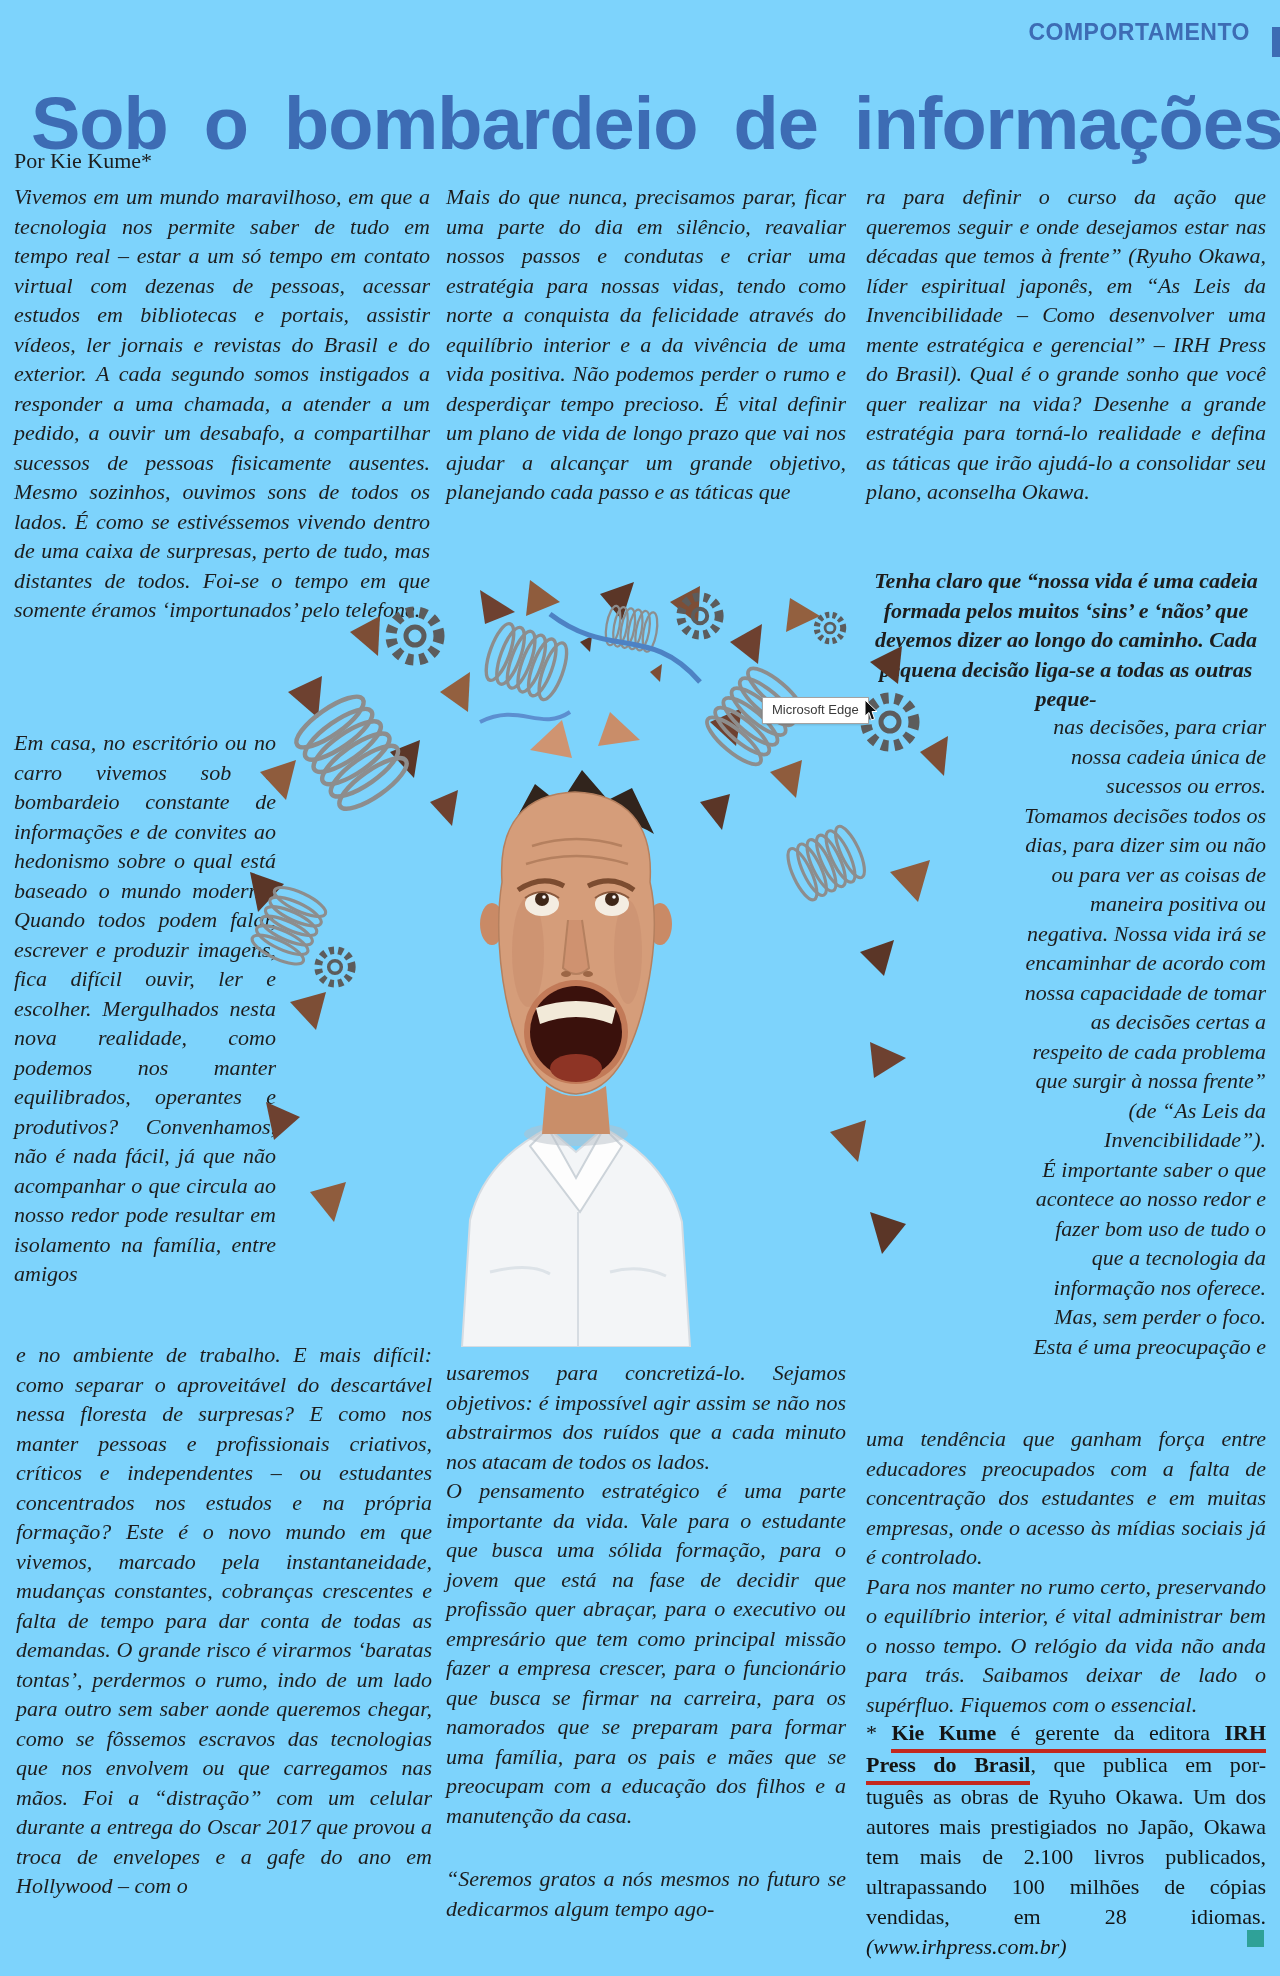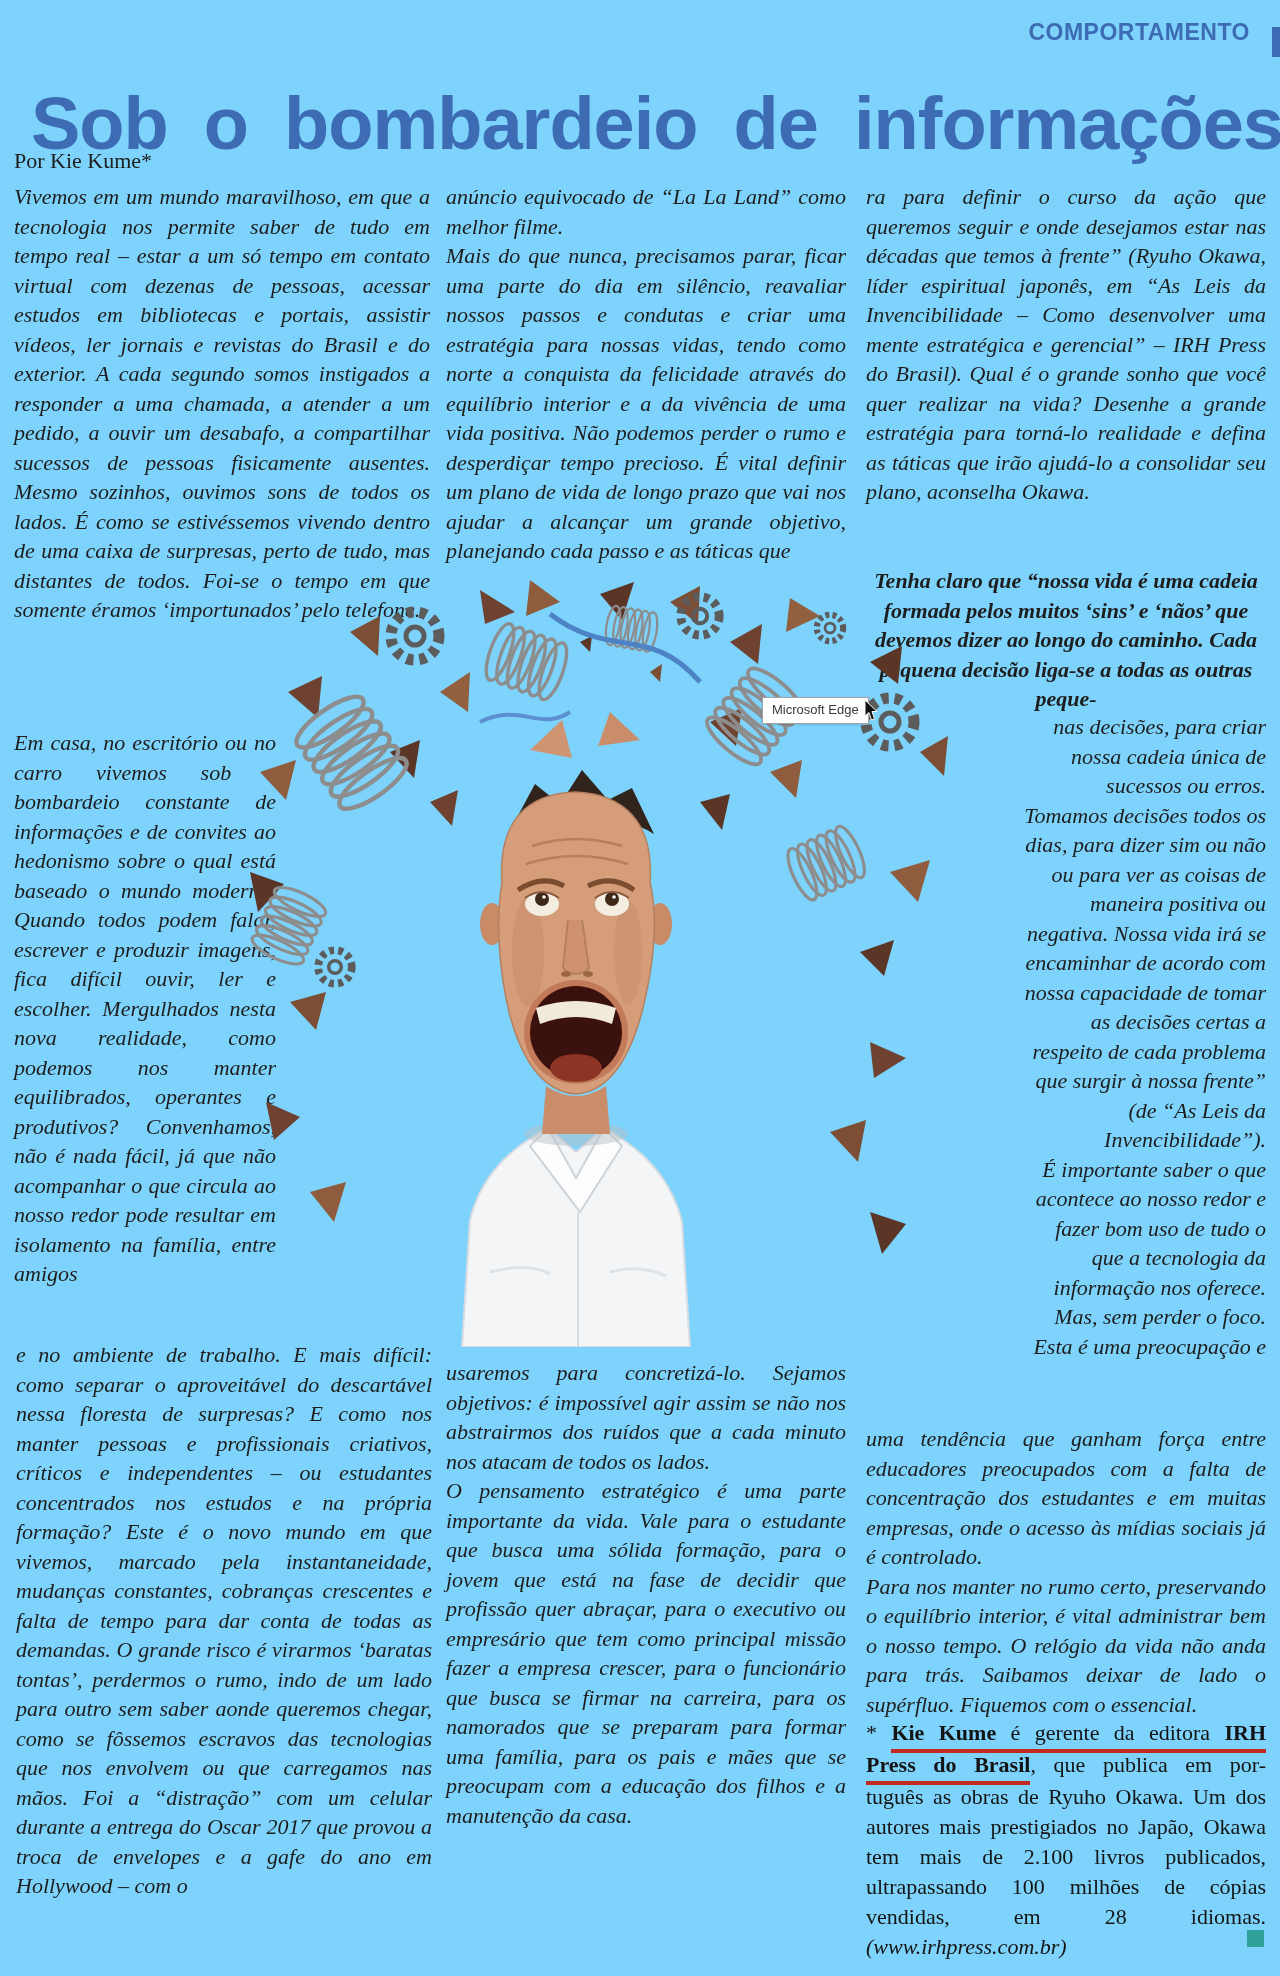--- a/index.html
+++ b/index.html
@@ -57,26 +57,26 @@
   <div class="corner-square"></div>
 
   <h1 class="title">Sob o bombardeio de informações</h1>
   <div class="byline">Por Kie Kume*</div>
 
   <div class="body-text" id="c1a">Vivemos em um mundo maravilhoso, em que a tecnologia nos permite saber de tudo em tempo real – estar a um só tempo em contato virtual com dezenas de pessoas, acessar estudos em bibliotecas e portais, assistir vídeos, ler jornais e revistas do Brasil e do exterior. A cada segundo somos instigados a responder a uma chamada, a atender a um pedido, a ouvir um desabafo, a compartilhar sucessos de pessoas fisicamente ausentes. Mesmo sozinhos, ouvimos sons de todos os lados. É como se estivéssemos vivendo dentro de uma caixa de surpresas, perto de tudo, mas distantes de todos. Foi-se o tempo em que somente éramos ‘importunados’ pelo telefone.</div>
   <div class="body-text" id="c1b">Em casa, no escritório ou no carro vivemos sob o bombardeio constante de informações e de convites ao hedonismo sobre o qual está baseado o mundo moderno. Quando todos podem falar, escrever e produzir imagens, fica difícil ouvir, ler e escolher. Mergulhados nesta nova realidade, como podemos nos manter equilibrados, operantes e produtivos? Convenhamos, não é nada fácil, já que não acompanhar o que circula ao nosso redor pode resultar em isolamento na família, entre amigos</div>
   <div class="body-text" id="c1c">e no ambiente de trabalho. E mais difícil: como separar o aproveitável do descartável nessa floresta de surpresas? E como nos manter pessoas e profissionais criativos, críticos e independentes – ou estudantes concentrados nos estudos e na própria formação? Este é o novo mundo em que vivemos, marcado pela instantaneidade, mudanças constantes, cobranças crescentes e falta de tempo para dar conta de todas as demandas. O grande risco é virarmos ‘baratas tontas’, perdermos o rumo, indo de um lado para outro sem saber aonde queremos chegar, como se fôssemos escravos das tecnologias que nos envolvem ou que carregamos nas mãos. Foi a “distração” com um celular durante a entrega do Oscar 2017 que provou a troca de envelopes e a gafe do ano em Hollywood – com o</div>
 
   <div class="body-text" id="c2a">
-    <p>anúncio equivocado de “La La Land” como melhor filme.</p>
     <p>Mais do que nunca, precisamos parar, ficar uma parte do dia em silêncio, reavaliar nossos passos e condutas e criar uma estratégia para nossas vidas, tendo como norte a conquista da felicidade através do equilíbrio interior e a da vivência de uma vida positiva. Não podemos perder o rumo e desperdiçar tempo precioso. É vital definir um plano de vida de longo prazo que vai nos ajudar a alcançar um grande objetivo, planejando cada passo e as táticas que</p>
   </div>
   <div class="body-text" id="c2b">
     <p>usaremos para concretizá-lo. Sejamos objetivos: é impossível agir assim se não nos abstrairmos dos ruídos que a cada minuto nos atacam de todos os lados.</p>
     <p>O pensamento estratégico é uma parte importante da vida. Vale para o estudante que busca uma sólida formação, para o jovem que está na fase de decidir que profissão quer abraçar, para o executivo ou empresário que tem como principal missão fazer a empresa crescer, para o funcionário que busca se firmar na carreira, para os namorados que se preparam para formar uma família, para os pais e mães que se preocupam com a educação dos filhos e a manutenção da casa.</p>
+    <p class="gap">“Seremos gratos a nós mesmos no futuro se dedicarmos algum tempo ago-</p>
   </div>
 
   <div class="body-text" id="c3a">ra para definir o curso da ação que queremos seguir e onde desejamos estar nas décadas que temos à frente” (Ryuho Okawa, líder espiritual japonês, em “As Leis da Invencibilidade – Como desenvolver uma mente estratégica e gerencial” – IRH Press do Brasil). Qual é o grande sonho que você quer realizar na vida? Desenhe a grande estratégia para torná-lo realidade e defina as táticas que irão ajudá-lo a consolidar seu plano, aconselha Okawa.</div>
   <div class="body-text" id="c3b">Tenha claro que “nossa vida é uma cadeia formada pelos muitos ‘sins’ e ‘nãos’ que devemos dizer ao longo do caminho. Cada pequena decisão liga-se a todas as outras peque-</div>
   <div class="body-text" id="c3c">
     <p>nas decisões, para criar nossa cadeia única de sucessos ou erros. Tomamos decisões todos os dias, para dizer sim ou não ou para ver as coisas de maneira positiva ou negativa. Nossa vida irá se encaminhar de acordo com nossa capacidade de tomar as decisões certas a respeito de cada problema que surgir à nossa frente” (de “As Leis da Invencibilidade”).</p>
     <p>É importante saber o que acontece ao nosso redor e fazer bom uso de tudo o que a tecnologia da informação nos oferece. Mas, sem perder o foco. Esta é uma preocupação e</p>
   </div>
   <div class="body-text" id="c3d">
     <p>uma tendência que ganham força entre educadores preocupados com a falta de concentração dos estudantes e em muitas empresas, onde o acesso às mídias sociais já é controlado.</p>

